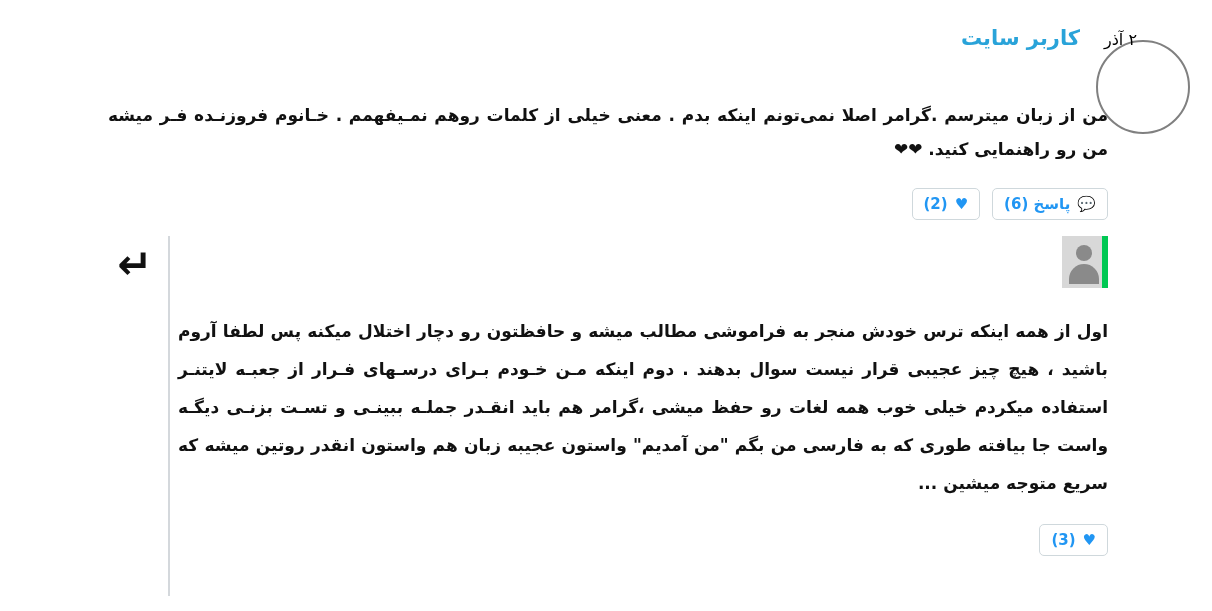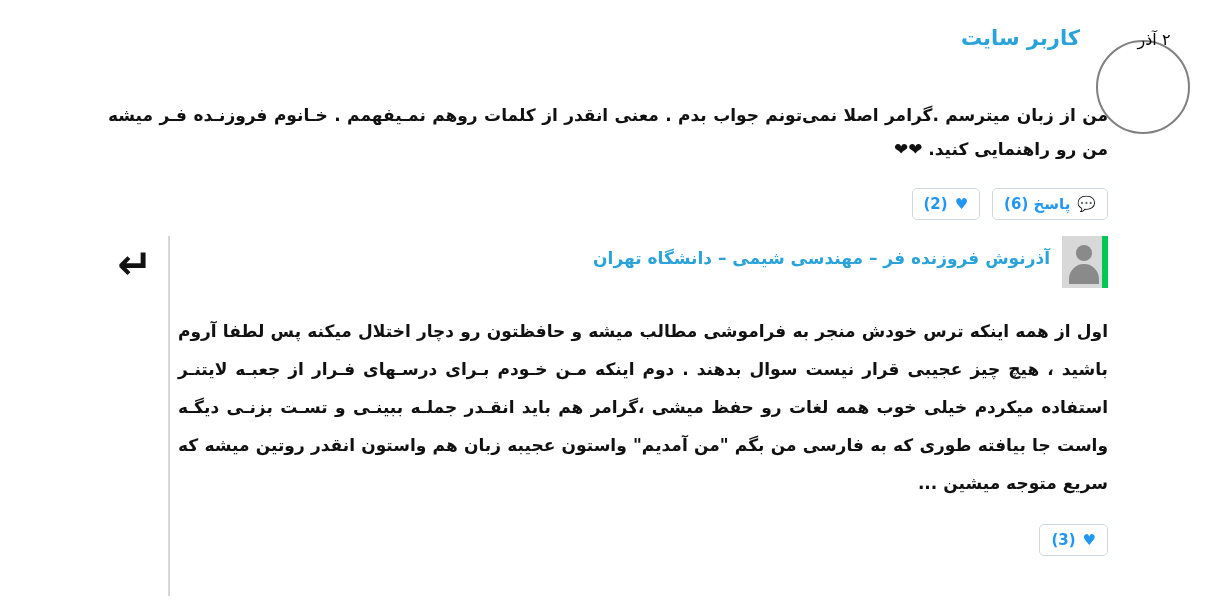--- a/index.html
+++ b/index.html
@@ -50,21 +50,21 @@
     color: #29a3d9;
     font-size: 21px;
     font-weight: bold;
     letter-spacing: 0;
   }
   .top-date-wrap {
     position: absolute;
     top: 30px;
     left: 1104px;
     width: 100px;
-    text-align: center;
+    text-align: left;
     direction: rtl;
   }
 
   .comment-body-top {
     position: absolute;
     top: 98px;
     right: 104px;
     width: 1000px;
     color: #111111;
     font-size: 17px;
@@ -213,21 +213,21 @@
   <div class="comment-top">
 
     <div class="top-header">
       <div class="avatar-circle"></div>
       <div class="author-name">کاربر سایت</div>
       <div class="top-date-wrap">
         <span>۲ آذر</span>
       </div>
     </div>
 
-    <div class="comment-body-top">من از زبان میترسم .گرامر اصلا نمی‌تونم جواب بدم . معنی انقدر از کلمات روهم نمـیفهمم . خـانوم فروزنـده فـر میشه من رو راهنمایی کنید. ❤❤</div>
+    <div class="comment-body-top">من از زبان میترسم .گرامر اصلا نمی‌تونم اینکه بدم . معنی خیلی از کلمات روهم نمـیفهمم . خـانوم فروزنـده فـر میشه من رو راهنمایی کنید. ❤❤</div>
 
     <div class="actions-top">
       <div class="pill">
         <span class="glyph">💬</span>
         <span>پاسخ (6)</span>
       </div>
       <div class="pill">
         <span class="glyph">♥</span>
         <span>(2)</span>
       </div>
@@ -238,21 +238,20 @@
     <div class="reply-arrow">↵</div>
     <div class="reply-divider"></div>
 
     <div class="reply-inner">
       <div class="reply-header">
         <div class="reply-avatar">
           <div class="bar"></div>
           <div class="head"></div>
           <div class="body"></div>
         </div>
-        <div class="reply-author">آذرنوش  فروزنده فر – مهندسی شیمی – دانشگاه تهران</div>
       </div>
 
       <div class="reply-text">اول از همه اینکه ترس خودش منجر به فراموشی مطالب میشه و حافظتون رو دچار اختلال میکنه پس لطفا آروم باشید ، هیچ چیز عجیبی قرار نیست سوال بدهند  . دوم اینکه مـن خـودم بـرای درسـهای فـرار از جعبـه لایتنـر استفاده میکردم خیلی خوب همه لغات رو حفظ میشی ،گرامر هم باید انقـدر جملـه ببینـی و تسـت بزنـی دیگـه واست جا بیافته طوری که به فارسی من بگم "من آمدیم" واستون عجیبه زبان هم واستون انقدر روتین میشه که سریع متوجه میشین ...</div>
 
       <div class="actions-reply">
         <div class="pill">
           <span class="glyph">♥</span>
           <span>(3)</span>
         </div>
       </div>

